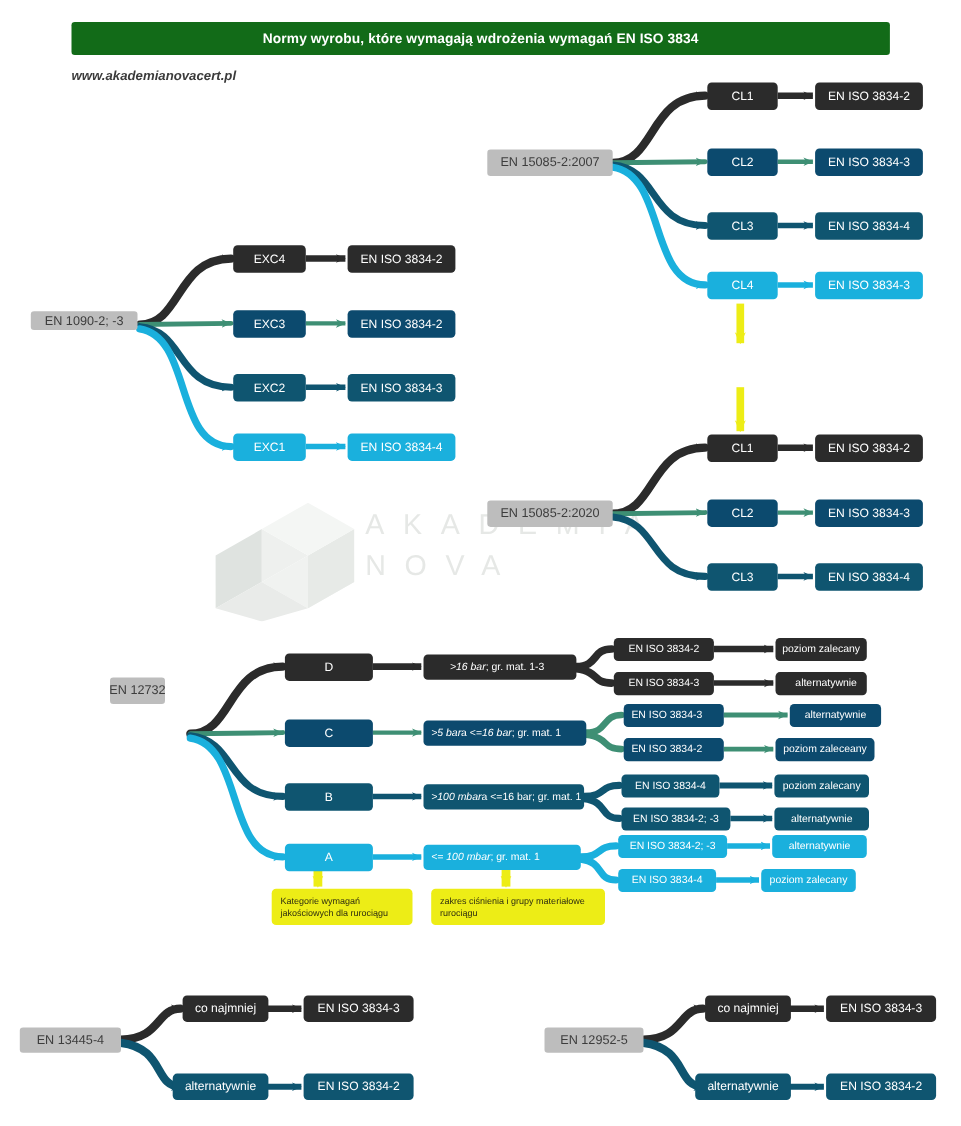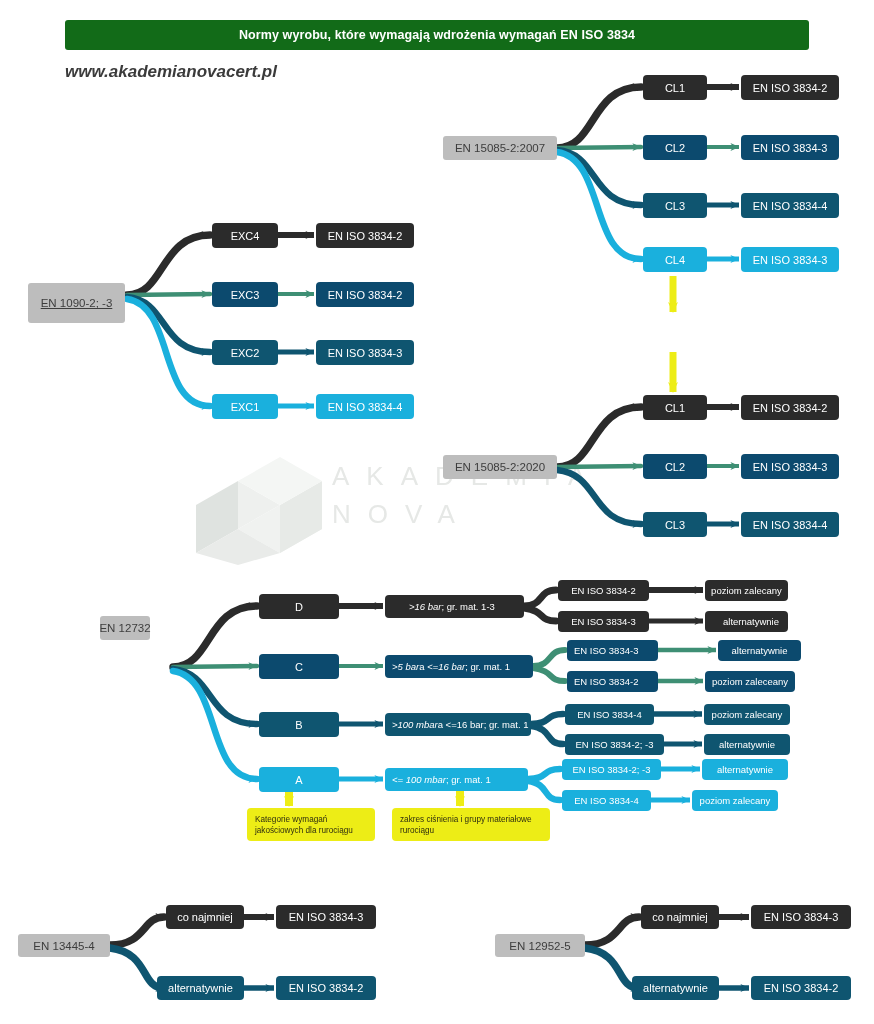--- a/index.html
+++ b/index.html
@@ -5,21 +5,21 @@
   html,body{margin:0;padding:0;background:#ffffff;}
   body{width:874px;height:1024px;position:relative;overflow:hidden;
        font-family:"Liberation Sans","DejaVu Sans",sans-serif;}
   #stage{position:absolute;left:0;top:0;width:874px;height:1024px;}
 
   
   .header-bar{position:absolute;left:65px;top:20px;width:744px;height:30px;
        background:#126b18;border-radius:3px;display:flex;align-items:center;
        justify-content:center;}
   .header-bar span{color:#ffffff;font-size:12.5px;font-weight:bold;letter-spacing:.1px;}
-  .site-url{position:absolute;left:65px;top:62px;font-size:17px;font-style:italic;
+  .site-url{position:absolute;left:65px;top:62px;font-size:12px;font-style:italic;
        font-weight:bold;color:#3b3b3b;}
 
   
   #wm{position:absolute;left:190px;top:455px;width:460px;height:110px;
       pointer-events:none;}
   #wm .wmtext{position:absolute;left:142px;top:2px;width:320px;
       font-size:26px;letter-spacing:17px;color:#e6e8e6;line-height:38px;
       font-weight:400;text-align:left;}
 
   
@@ -149,21 +149,21 @@
     <path d="M585,948 C625,953 615,988 639,988" stroke="#0f5570" stroke-width="7.5" fill="none" stroke-linecap="round" marker-end="url(#at)"></path>
     <path d="M718,917 L749,917" stroke="#2b2b2b" stroke-width="6" marker-end="url(#ad)"></path>
     <path d="M718,988 L749,988" stroke="#0f5570" stroke-width="5.5" marker-end="url(#at)"></path>
   </svg>
 
   <div class="header-bar">
     <span>Normy wyrobu, które wymagają wdrożenia wymagań EN ISO 3834</span>
   </div>
   <div class="site-url">www.akademianovacert.pl</div>
 
-  <div class="nd root c" style="left:28px;top:283px;width:97px;height:40px;text-decoration:underline;">EN 1090-2; -3</div>
+  <div class="nd root c" style="left:28px;top:283px;width:97px;height:17px;">EN 1090-2; -3</div>
   <div class="nd dark c" style="left:212px;top:223px;width:66px;height:25px;">EXC4</div>
   <div class="nd dark c" style="left:316px;top:223px;width:98px;height:25px;">EN ISO 3834-2</div>
   <div class="nd green c" style="left:212px;top:282px;width:66px;height:25px;">EXC3</div>
   <div class="nd green c" style="left:316px;top:282px;width:98px;height:25px;">EN ISO 3834-2</div>
   <div class="nd teal c" style="left:212px;top:340px;width:66px;height:25px;">EXC2</div>
   <div class="nd teal c" style="left:316px;top:340px;width:98px;height:25px;">EN ISO 3834-3</div>
   <div class="nd cyan c" style="left:212px;top:394px;width:66px;height:25px;">EXC1</div>
   <div class="nd cyan c" style="left:316px;top:394px;width:98px;height:25px;">EN ISO 3834-4</div>
 
   <div class="nd root c" style="left:443px;top:136px;width:114px;height:24px;">EN 15085-2:2007</div>

